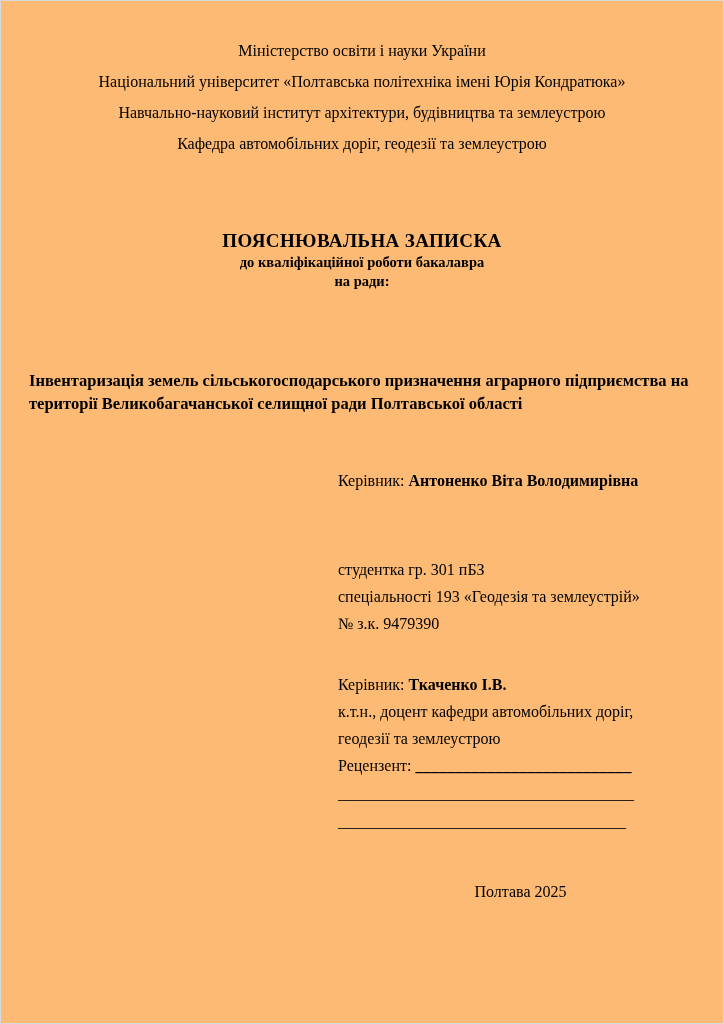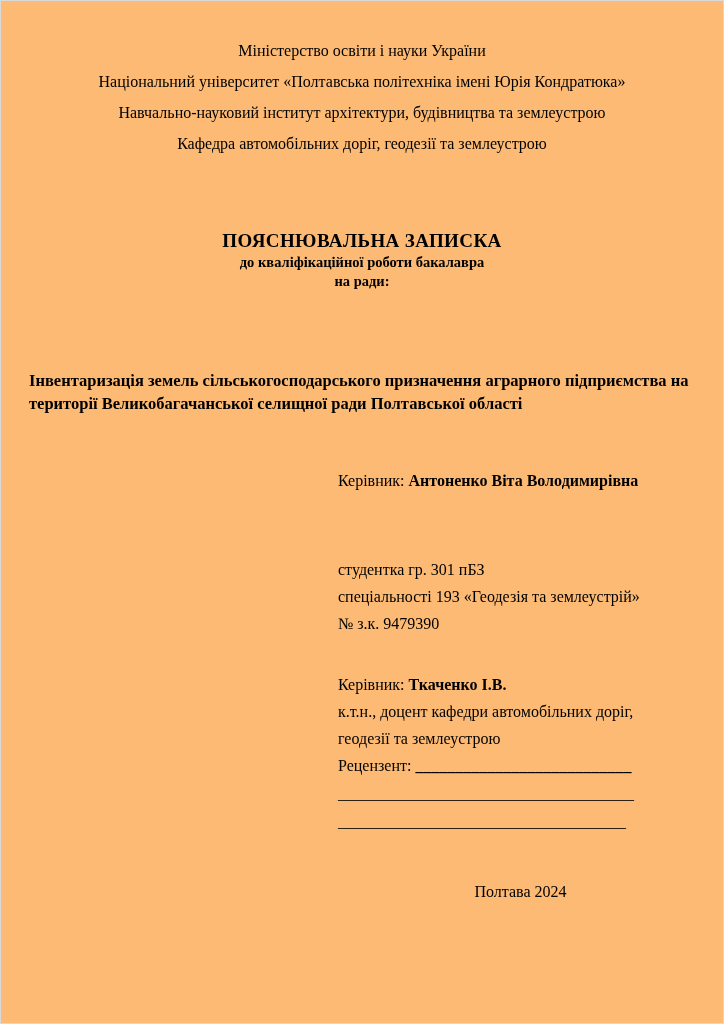--- a/index.html
+++ b/index.html
@@ -119,17 +119,17 @@
     </div>
 
     <div class="reviewer-block">
       <div>
         <span>Рецензент: </span><span class="bold">___________________________</span>
       </div>
       <div>_____________________________________</div>
       <div>____________________________________</div>
     </div>
 
-    <div class="footer">Полтава 2024</div>
+    <div class="footer">Полтава 2025</div>
 
   </div>
 
 </div>
 
 </body></html>

